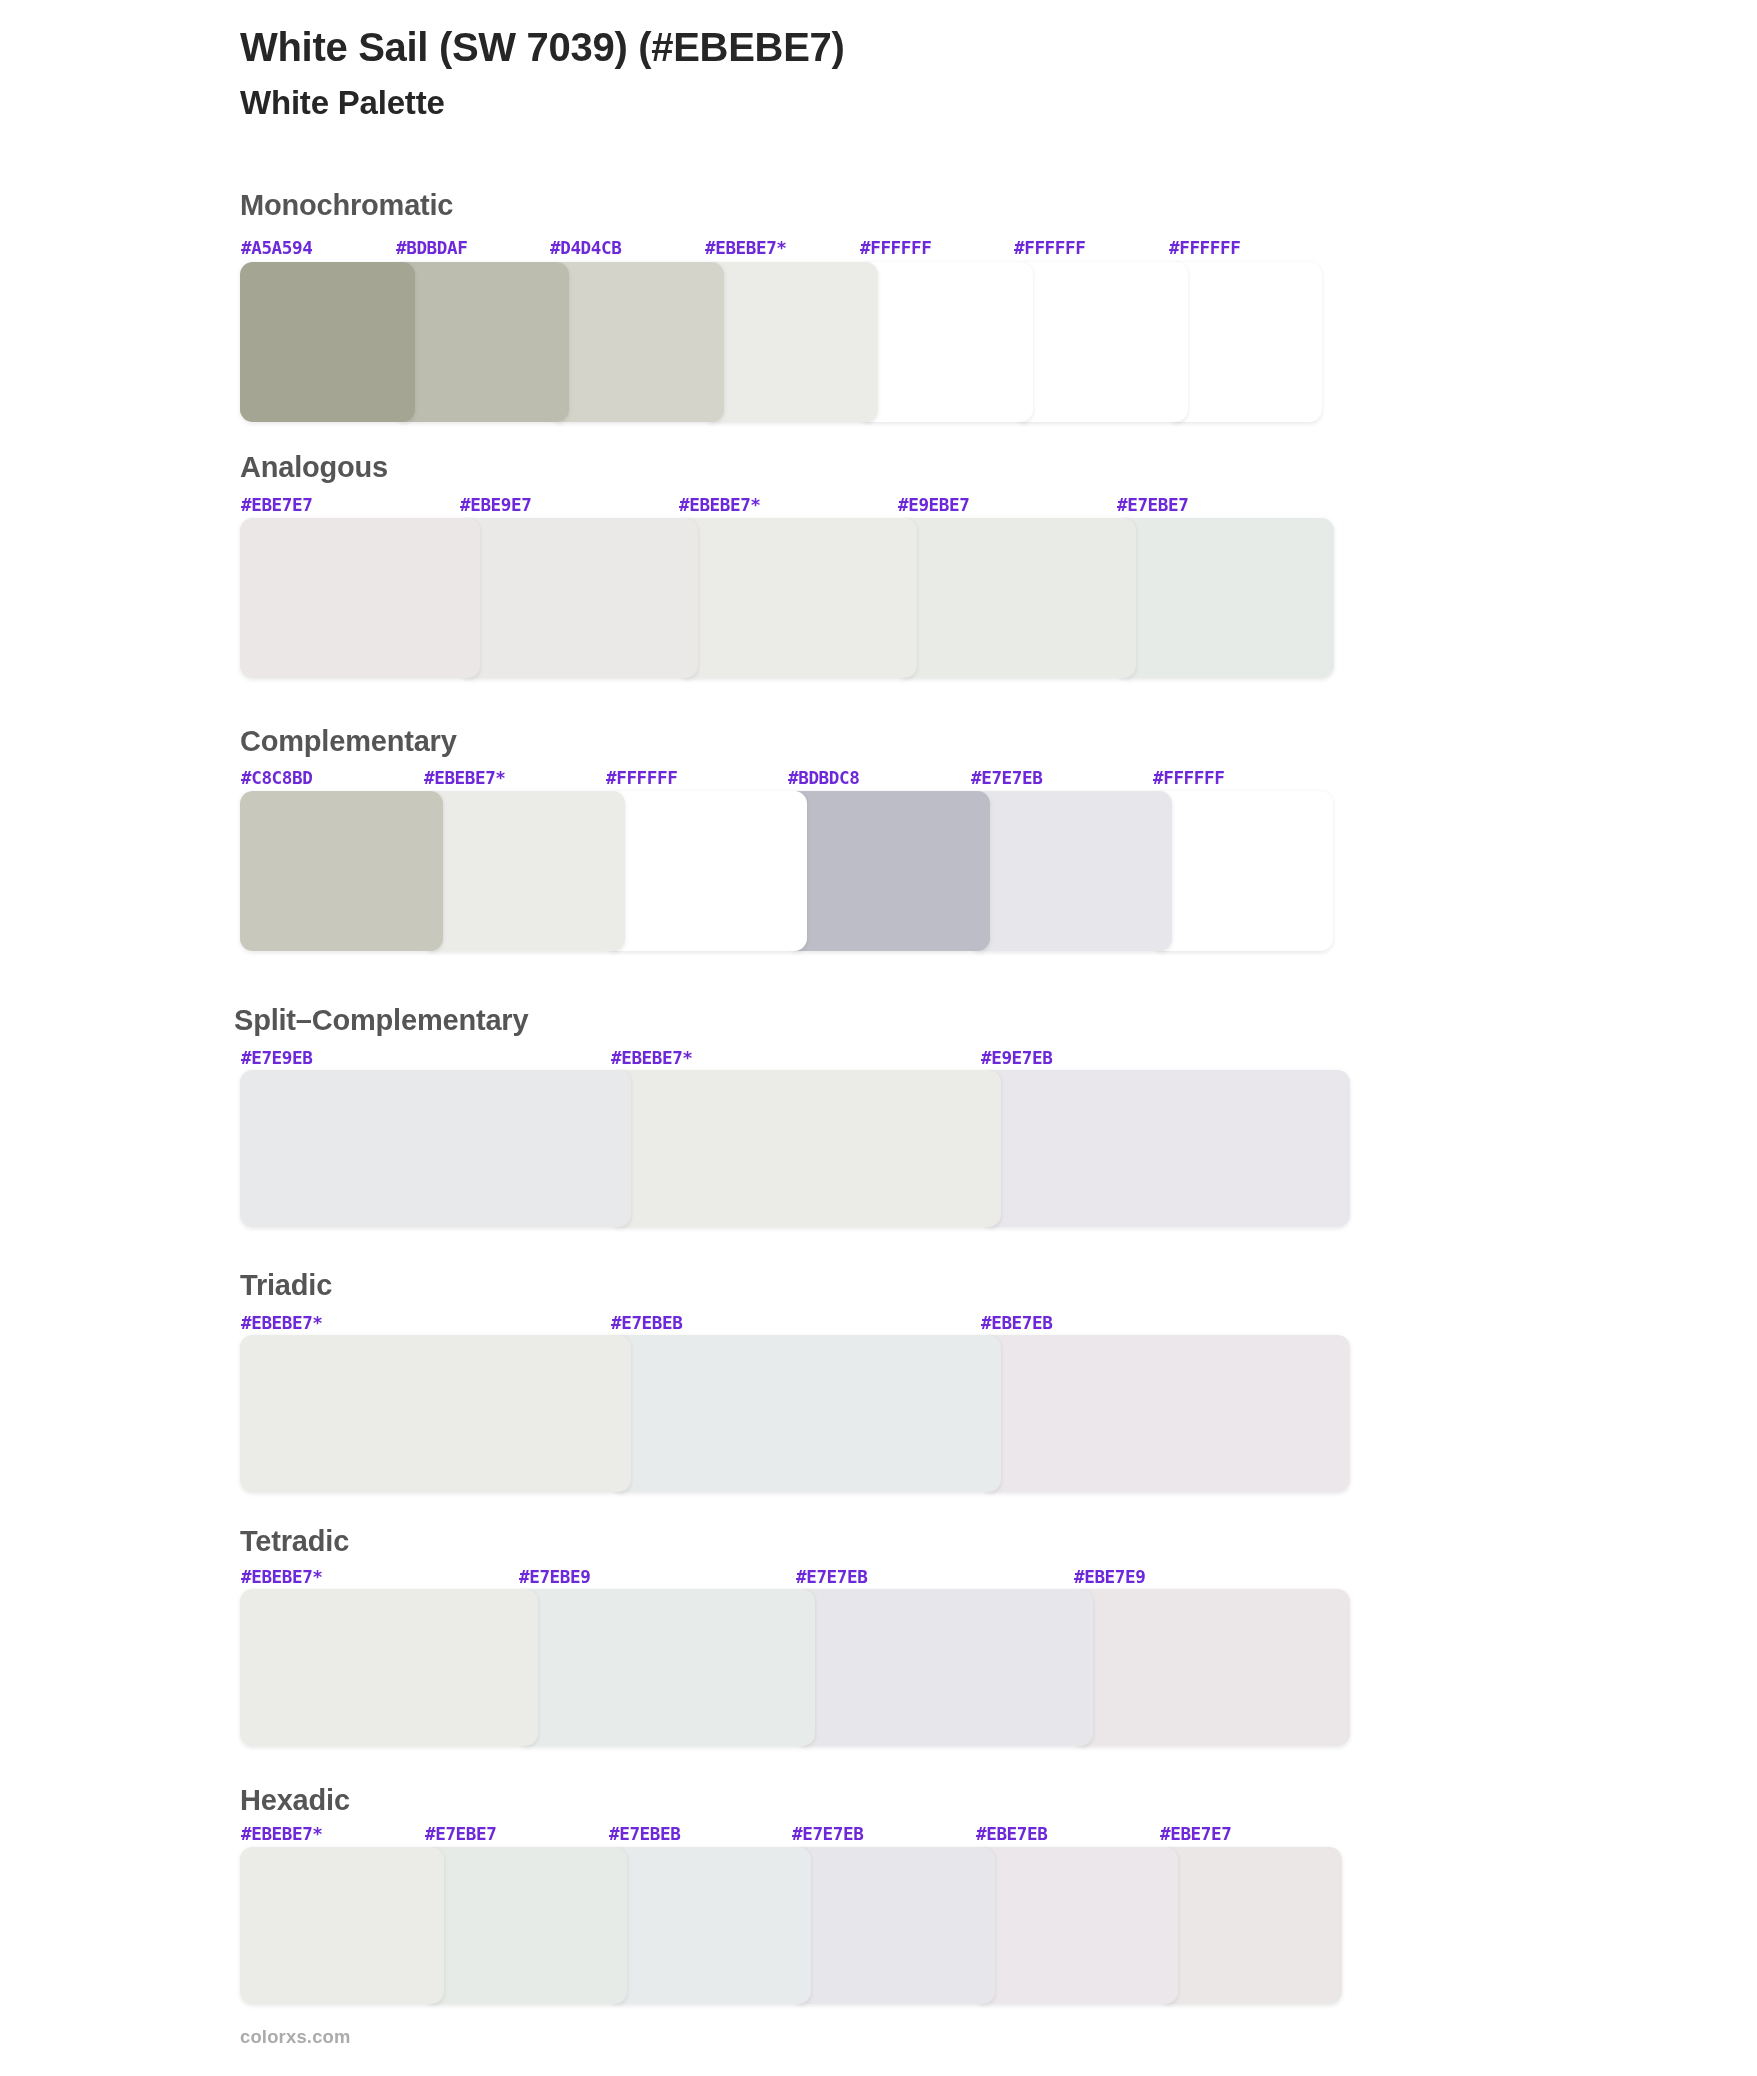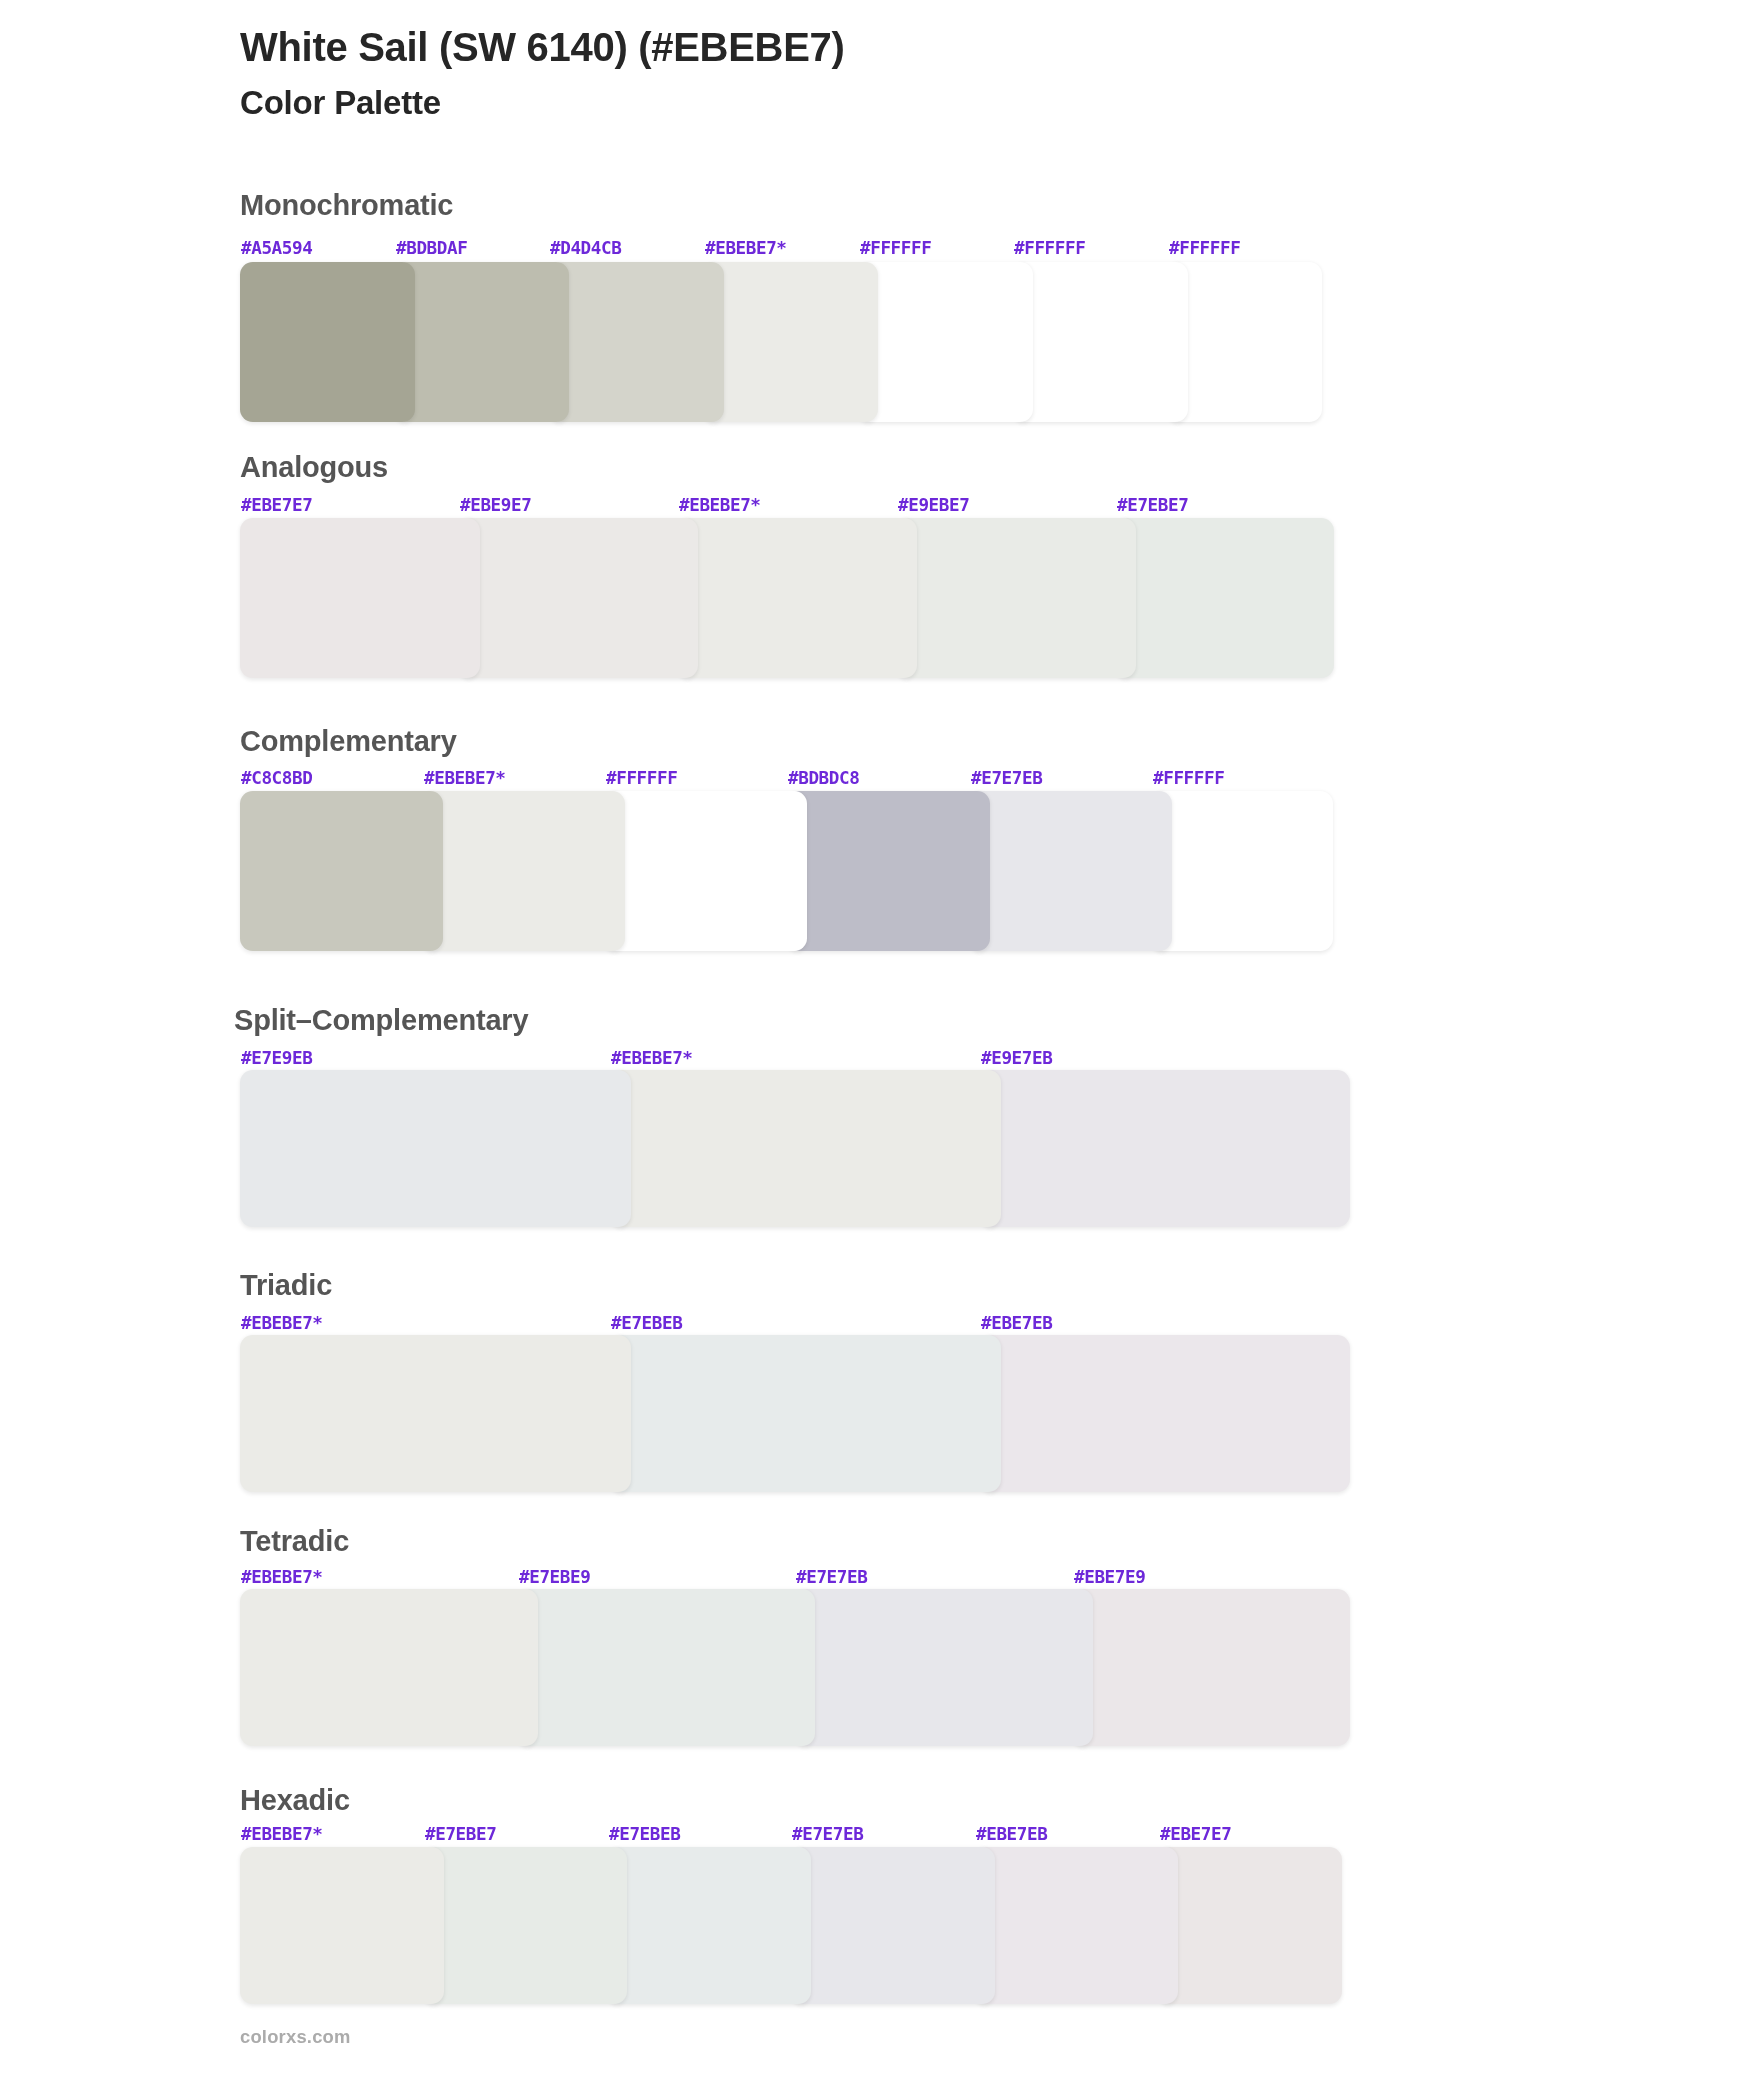--- a/index.html
+++ b/index.html
@@ -76,22 +76,22 @@
     color: #ababab;
     letter-spacing: 0.2px;
   }
 </style>
 </head>
 <body>
 
 <div class="page">
 
   <div class="header">
-    <div class="page-title">White Sail (SW 6140) (#EBEBE7)</div>
-    <div class="page-subtitle">Color Palette</div>
+    <div class="page-title">White Sail (SW 7039) (#EBEBE7)</div>
+    <div class="page-subtitle">White Palette</div>
   </div>
 
   <div class="footer">colorxs.com</div>
 
 <div class="section-title" style="position: absolute; left: 240px; top: 188px;">Monochromatic</div>
     <div class="hex-label" style="position: absolute; left: 241px; top: 238px;">#A5A594</div>
     <div class="hex-label" style="position: absolute; left: 396px; top: 238px;">#BDBDAF</div>
     <div class="hex-label" style="position: absolute; left: 550px; top: 238px;">#D4D4CB</div>
     <div class="hex-label" style="position: absolute; left: 705px; top: 238px;">#EBEBE7*</div>
     <div class="hex-label" style="position: absolute; left: 860px; top: 238px;">#FFFFFF</div>

